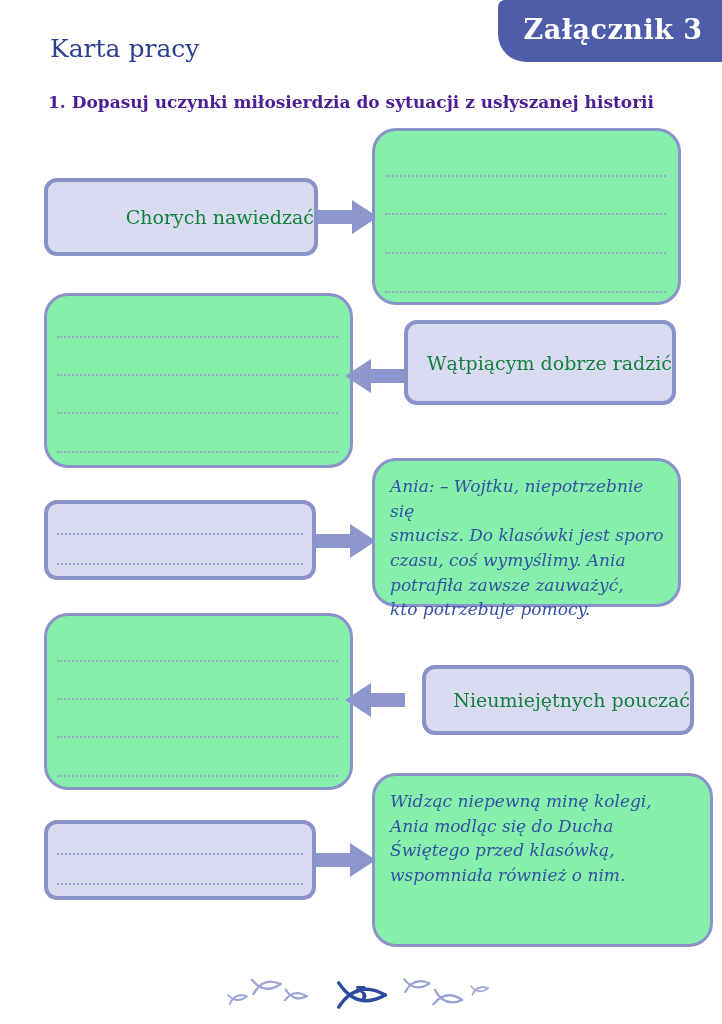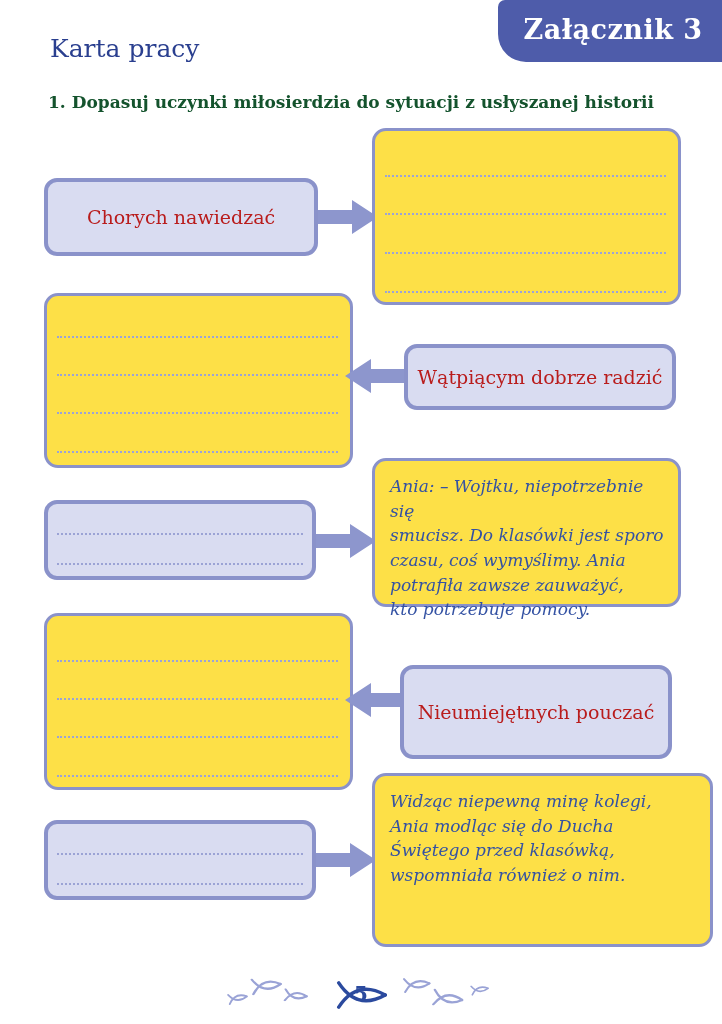--- a/index.html
+++ b/index.html
@@ -23,34 +23,34 @@
   .banner span{
     color:#ffffff;font-weight:bold;font-size:27px;letter-spacing:.5px;
     padding-bottom:4px;
   }
   .page-title{
     position:absolute;left:50px;top:34px;
     color:#2a3f8f;font-weight:normal;font-size:25px;
   }
   .instruction{
     position:absolute;left:48px;top:92px;width:660px;
-    color:#14532d;font-weight:bold;font-size:17px;
+    color:#4c1d95;font-weight:bold;font-size:17px;
   }
   
   .box{
     position:absolute;box-sizing:border-box;
-    border:3px solid #8a92ca;border-radius:14px;
-    background:#fde047;
+    border:3px solid #8a92ca;border-radius:24px;
+    background:#86efac;
   }
   .box.filled{
     background:#d9dcf1;border-width:4px;border-radius:13px;
   }
   .label-box{
-    display:flex;align-items:center;justify-content:center;
-    color:#b91c1c;font-size:19px;text-align:center;
+    display:flex;align-items:center;justify-content:flex-end;
+    color:#15803d;font-size:19px;text-align:center;
   }
   .write-line{
     position:absolute;left:10px;right:12px;height:0;
     border-bottom:2px dotted #9ba3d5;
   }
   .story-box{
     padding:13px 14px 10px 15px;
     color:#3452a3;font-style:italic;font-size:17px;line-height:1.45;
     white-space:pre-line;
   }
@@ -100,21 +100,21 @@
     <div class="write-line" style="top:116px;"></div>
     <div class="write-line" style="top:155px;"></div>
   </div>
 
   <div class="arrow" style="left:345px;top:356px;">
     <svg viewBox="0 0 60 40">
         <polygon points="60,13 26,13 26,3 0,20 26,37 26,27 60,27" fill="#8d96cd"></polygon>
       </svg>
   </div>
 
-  <div class="box filled label-box" style="left:404px;top:344px;width:272px;height:66px;">
+  <div class="box filled label-box" style="left:404px;top:320px;width:272px;height:85px;">
     <span>Wątpiącym dobrze radzić</span>
   </div>
 
   <div class="box filled" style="left:44px;top:500px;width:272px;height:80px;">
     <div class="write-line" style="top:29px;left:9px;right:9px;"></div>
     <div class="write-line" style="top:59px;left:9px;right:9px;"></div>
   </div>
 
   <div class="arrow" style="left:316px;top:521px;">
     <svg viewBox="0 0 60 40">
@@ -134,21 +134,21 @@
     <div class="write-line" style="top:120px;"></div>
     <div class="write-line" style="top:159px;"></div>
   </div>
 
   <div class="arrow" style="left:345px;top:680px;">
     <svg viewBox="0 0 60 40">
         <polygon points="60,13 26,13 26,3 0,20 26,37 26,27 60,27" fill="#8d96cd"></polygon>
       </svg>
   </div>
 
-  <div class="box filled label-box" style="left:400px;top:665px;width:272px;height:94px;">
+  <div class="box filled label-box" style="left:422px;top:665px;width:272px;height:70px;">
     <span>Nieumiejętnych pouczać</span>
   </div>
 
   <div class="box filled" style="left:44px;top:820px;width:272px;height:80px;">
     <div class="write-line" style="top:29px;left:9px;right:9px;"></div>
     <div class="write-line" style="top:59px;left:9px;right:9px;"></div>
   </div>
 
   <div class="arrow" style="left:316px;top:840px;">
     <svg viewBox="0 0 60 40">

